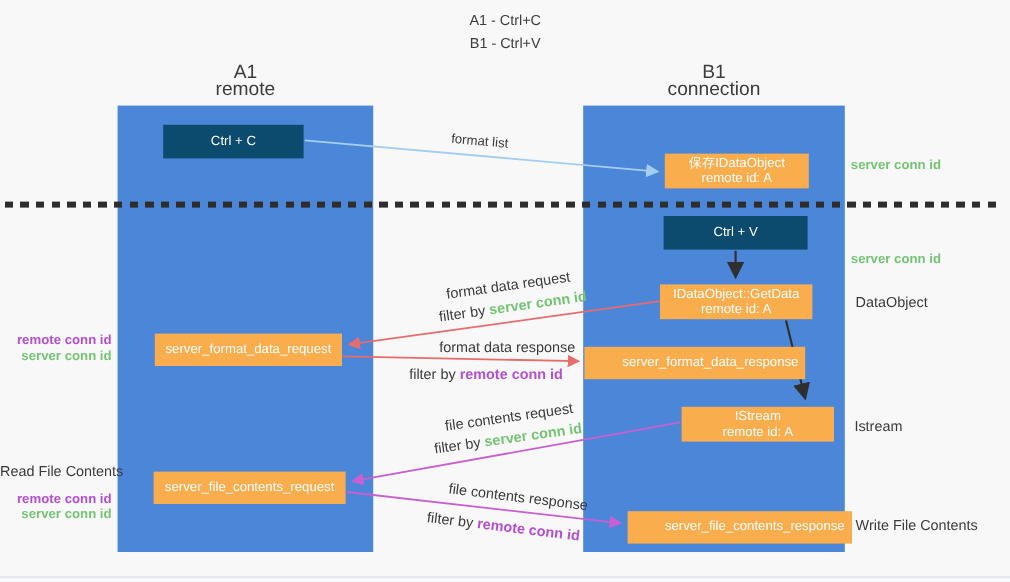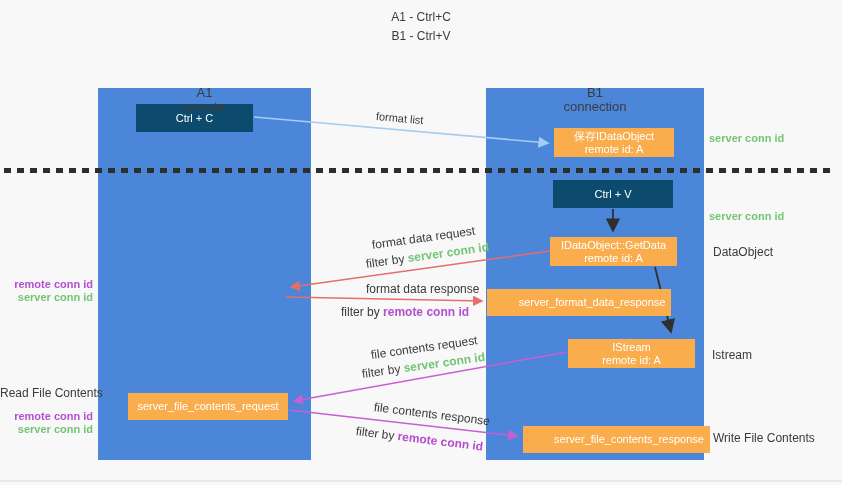--- a/index.html
+++ b/index.html
@@ -6,22 +6,22 @@
   body{font-family:"Liberation Sans",sans-serif;background:#f8f8f8;}
   .canvas{position:relative;width:842px;height:485px;background:#f8f8f8;overflow:hidden;}
 
   .title{position:absolute;left:301px;top:8px;width:240px;text-align:center;
          font-size:12px;line-height:19px;color:#3c3c3c;z-index:4;}
 
   .lane{position:absolute;top:88px;height:372px;background:#4c86d9;z-index:1;}
   .lane-left{left:98px;width:213px;}
   .lane-right{left:486px;width:218px;}
 
-  .lane-header{position:absolute;top:54px;text-align:center;font-size:13px;
-               line-height:14px;color:#3c3c3c;z-index:4;margin-top:32px;}
+  .lane-header{position:absolute;top:54px;text-align:center;font-size:16px;
+               line-height:14px;color:#3c3c3c;z-index:4;}
   .lane-header-left{left:98px;width:213px;}
   .lane-header-right{left:486px;width:218px;}
 
   .divider{position:absolute;left:4px;top:168px;width:826px;height:5px;z-index:2;
            background:repeating-linear-gradient(90deg,#2d2d2d 0 7px,transparent 7px 13px);}
 
   .arrows{position:absolute;left:0;top:0;z-index:2;pointer-events:none;}
 
   .box{position:absolute;z-index:3;display:flex;flex-direction:column;align-items:center;
        justify-content:center;color:#ffffff;font-size:11px;line-height:13px;text-align:center;}
@@ -111,20 +111,23 @@
 
   <div class="box box-green b-ctrl-v">
     <span>Ctrl + V</span>
   </div>
 
   <div class="box box-orange b-getdata">
     <span>IDataObject::GetData</span>
     <span>remote id: A</span>
   </div>
 
+  <div class="box box-orange b-fmt-req">
+    <span>server_format_data_request</span>
+  </div>
 
   <div class="box box-orange b-fmt-resp">
     <span>server_format_data_response</span>
   </div>
 
   <div class="box box-orange b-istream">
     <span>IStream</span>
     <span>remote id: A</span>
   </div>
 

